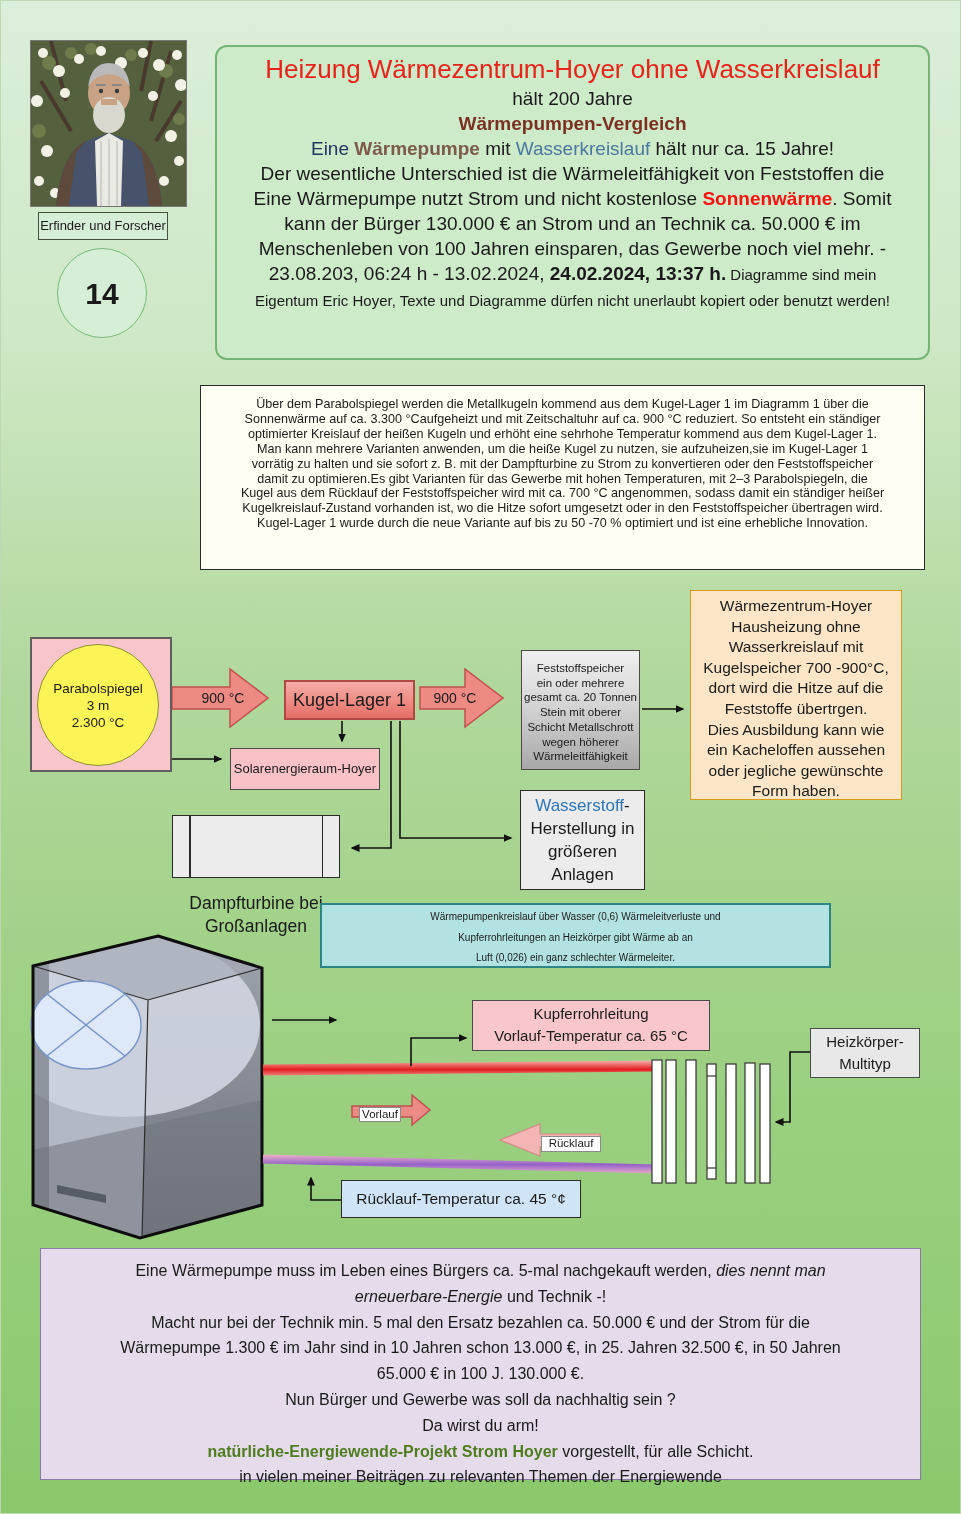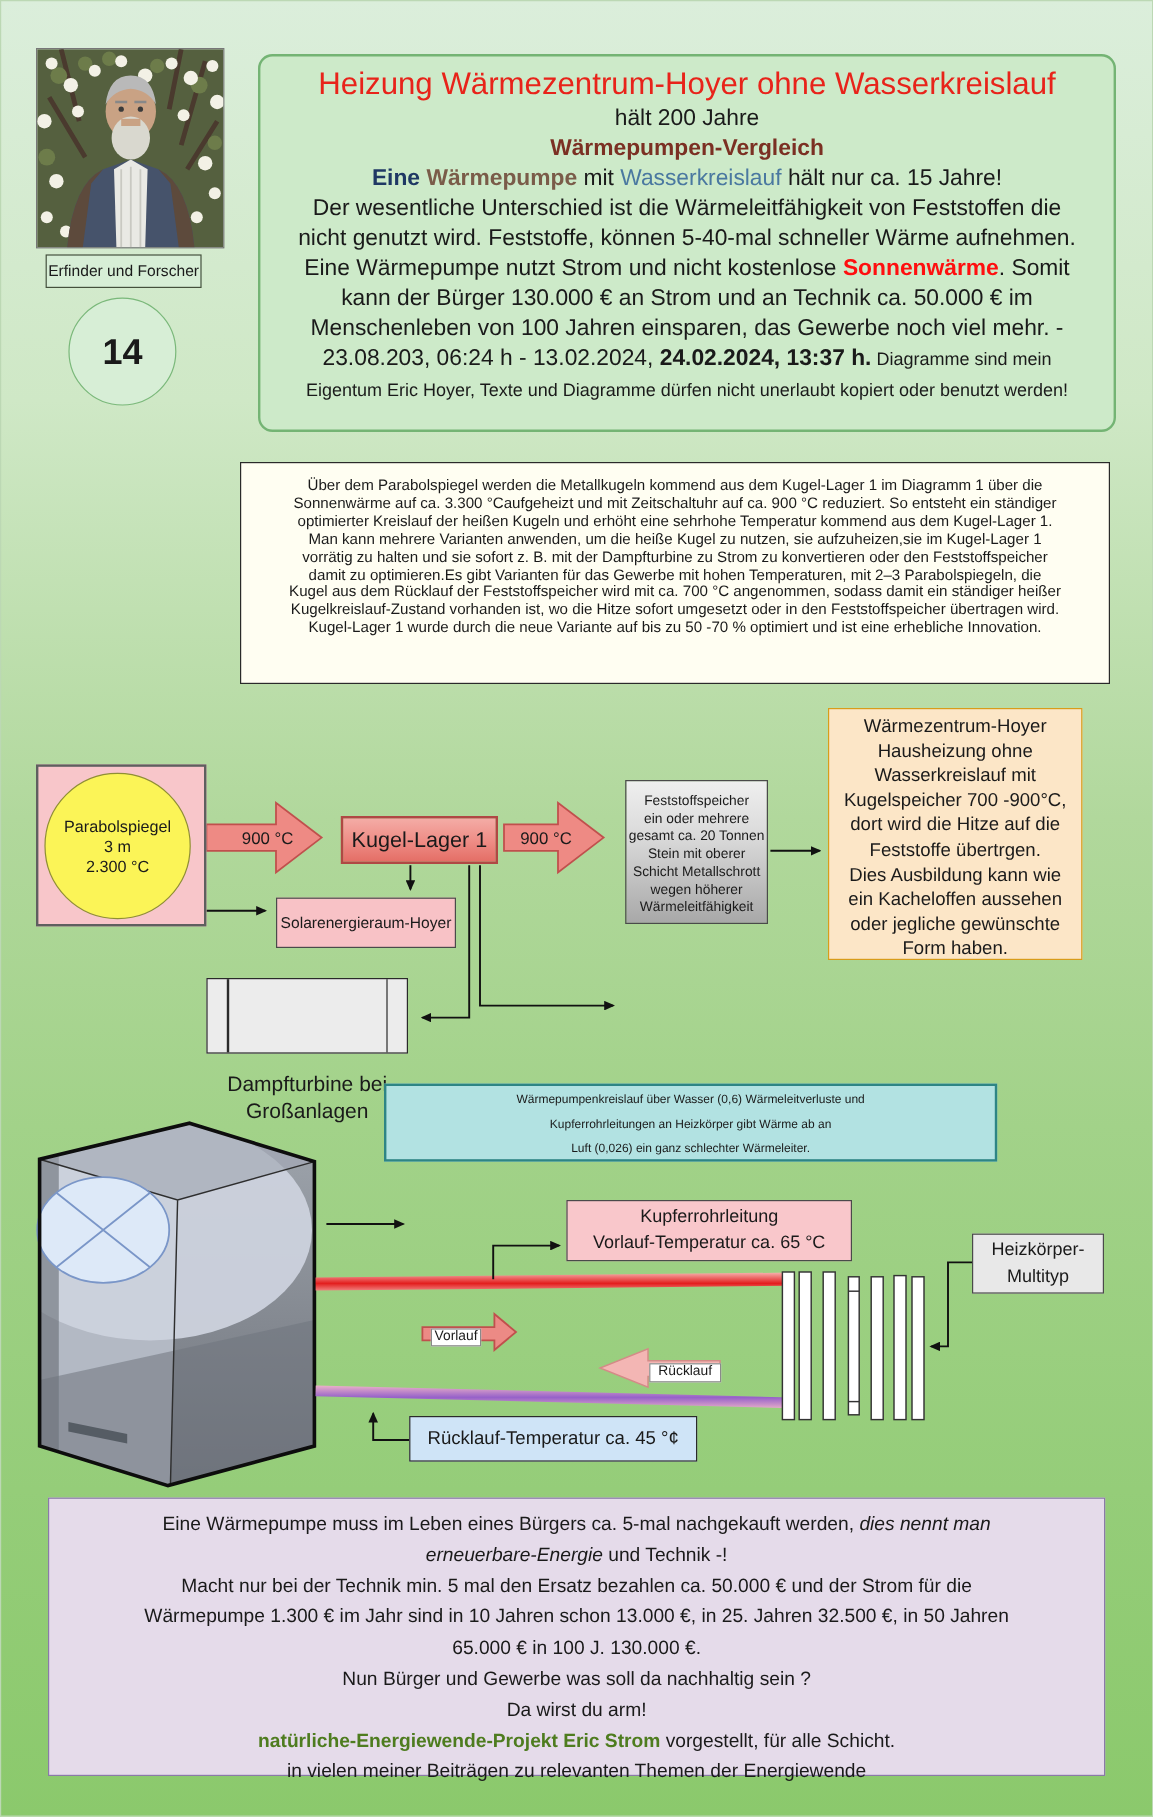--- a/index.html
+++ b/index.html
@@ -14,21 +14,21 @@
   
   .header-box{
     left:215px;top:45px;width:715px;height:315px;
     background:#cdeac9;border:2px solid #74b474;border-radius:12px;
     font-size:19px;line-height:25px;padding-top:5px;
   }
   .header-box .rl{min-height:25px;}
   .title{font-size:26px;line-height:34px;color:#e8231a;}
   .sred{color:#ff0f0f;font-weight:bold;}
   .maroon{color:#7b3023;font-weight:bold;}
-  .navy{color:#1f3864;font-weight:bold;}
+  .navy{color:#1f3864;font-weight:normal;}
   .brown{color:#7a5c49;font-weight:bold;}
   .steel{color:#4a78a0;}
   .bold{font-weight:bold;}
   .italic{font-style:italic;}
   .small{font-size:15px;}
   .blue{color:#2e75b6;}
   .greenb{color:#4e7c1f;font-weight:bold;}
   .photo{left:30px;top:40px;width:155px;height:165px;border:1px solid #777;}
   .caption-box{left:38px;top:212px;width:130px;height:28px;background:#d7eed6;
     border:1px solid #44503c;font-size:13px;line-height:26px;}
@@ -136,21 +136,20 @@
 
   <div class="box caption-box">Erfinder und Forscher</div>
   <div class="box badge">14</div>
 
   <div class="box header-box">
       <div class="rl"><span class="title">Heizung Wärmezentrum-Hoyer ohne Wasserkreislauf</span></div>
       <div class="rl"><span>hält 200 Jahre</span></div>
       <div class="rl"><span class="maroon">Wärmepumpen-Vergleich</span></div>
       <div class="rl"><span class="navy">Eine</span><span>  </span><span class="brown">Wärmepumpe</span><span> mit </span><span class="steel">Wasserkreislauf</span><span> hält nur ca. 15 Jahre!</span></div>
       <div class="rl"><span>Der wesentliche Unterschied ist die Wärmeleitfähigkeit von Feststoffen die</span></div>
-      <div class="rl"><span>nicht genutzt wird. Feststoffe, können 5-40-mal schneller Wärme aufnehmen.</span></div>
       <div class="rl"><span>Eine Wärmepumpe nutzt Strom und nicht  kostenlose </span><span class="sred">Sonnenwärme</span><span>. Somit</span></div>
       <div class="rl"><span>kann der Bürger 130.000 € an Strom und an Technik ca. 50.000 € im</span></div>
       <div class="rl"><span>Menschenleben von 100 Jahren einsparen, das Gewerbe noch viel mehr. -</span></div>
       <div class="rl"><span>23.08.203, 06:24 h - 13.02.2024, </span><span class="bold">24.02.2024, 13:37 h.</span><span class="small"> Diagramme sind mein</span></div>
       <div class="rl"><span class="small">Eigentum Eric Hoyer, Texte und Diagramme dürfen nicht unerlaubt kopiert oder benutzt werden!</span></div>
     </div>
 
   <div class="box info-box">Über dem Parabolspiegel werden die Metallkugeln kommend aus dem Kugel-Lager 1 im Diagramm 1  über die
 Sonnenwärme auf ca. 3.300 °Caufgeheizt und mit Zeitschaltuhr auf ca. 900 °C reduziert. So entsteht ein ständiger
 optimierter Kreislauf der heißen Kugeln und erhöht eine sehrhohe Temperatur kommend aus dem Kugel-Lager 1.
@@ -273,20 +272,26 @@
 ein Kacheloffen aussehen
 oder jegliche gewünschte
 Form haben.</div>
   <div class="box solar-box">Solarenergieraum-Hoyer</div>
   <div class="box dampf-box">
     <div class="flange" style="left:16px;"></div>
     <div class="flange" style="right:16px;"></div>
     <span>Dampfturbine bei
 Großanlagen</span>
   </div>
+  <div class="box wasserstoff-box">
+      <div class="rl"><span class="blue">Wasserstoff</span><span>-</span></div>
+      <div class="rl"><span>Herstellung in</span></div>
+      <div class="rl"><span>größeren</span></div>
+      <div class="rl"><span>Anlagen</span></div>
+    </div>
 
   <div class="box teal-box">Wärmepumpenkreislauf über Wasser (0,6) Wärmeleitverluste und
 Kupferrohrleitungen an Heizkörper gibt Wärme ab an
 Luft  (0,026) ein ganz schlechter Wärmeleiter.</div>
 
   <div class="box kupfer-box">Kupferrohrleitung
 Vorlauf-Temperatur ca. 65 °C</div>
   <div class="box heiz-box">Heizkörper-
 Multityp</div>
   <div class="pipe-label" style="left:359px;top:1107px;width:40px;height:13px;line-height:12px;">Vorlauf</div>
@@ -294,17 +299,17 @@
   <div class="box ruecktemp-box">Rücklauf-Temperatur ca. 45 °¢</div>
 
   <div class="box footer-box">
       <div class="rl"><span>Eine Wärmepumpe  muss im Leben eines Bürgers ca. 5-mal nachgekauft werden, </span><span class="italic">dies nennt man</span></div>
       <div class="rl"><span class="italic">erneuerbare-Energie</span><span> und Technik -!</span></div>
       <div class="rl"><span>Macht nur bei der Technik min. 5 mal den Ersatz bezahlen ca. 50.000 € und der Strom für die</span></div>
       <div class="rl"><span>Wärmepumpe 1.300 € im Jahr sind in 10 Jahren schon 13.000 €, in 25. Jahren 32.500 €, in 50 Jahren</span></div>
       <div class="rl"><span>65.000 € in 100 J. 130.000 €.</span></div>
       <div class="rl"><span>Nun Bürger und Gewerbe was  soll da nachhaltig sein ?</span></div>
       <div class="rl"><span>Da wirst du arm!</span></div>
-      <div class="rl"><span class="greenb">natürliche-Energiewende-Projekt Eric Strom</span><span> vorgestellt, für alle Schicht.</span></div>
+      <div class="rl"><span class="greenb">natürliche-Energiewende-Projekt Strom Hoyer</span><span> vorgestellt, für alle Schicht.</span></div>
       <div class="rl"><span>in  vielen meiner Beiträgen zu relevanten Themen der Energiewende</span></div>
     </div>
 
 </div>
 
 </body></html>

